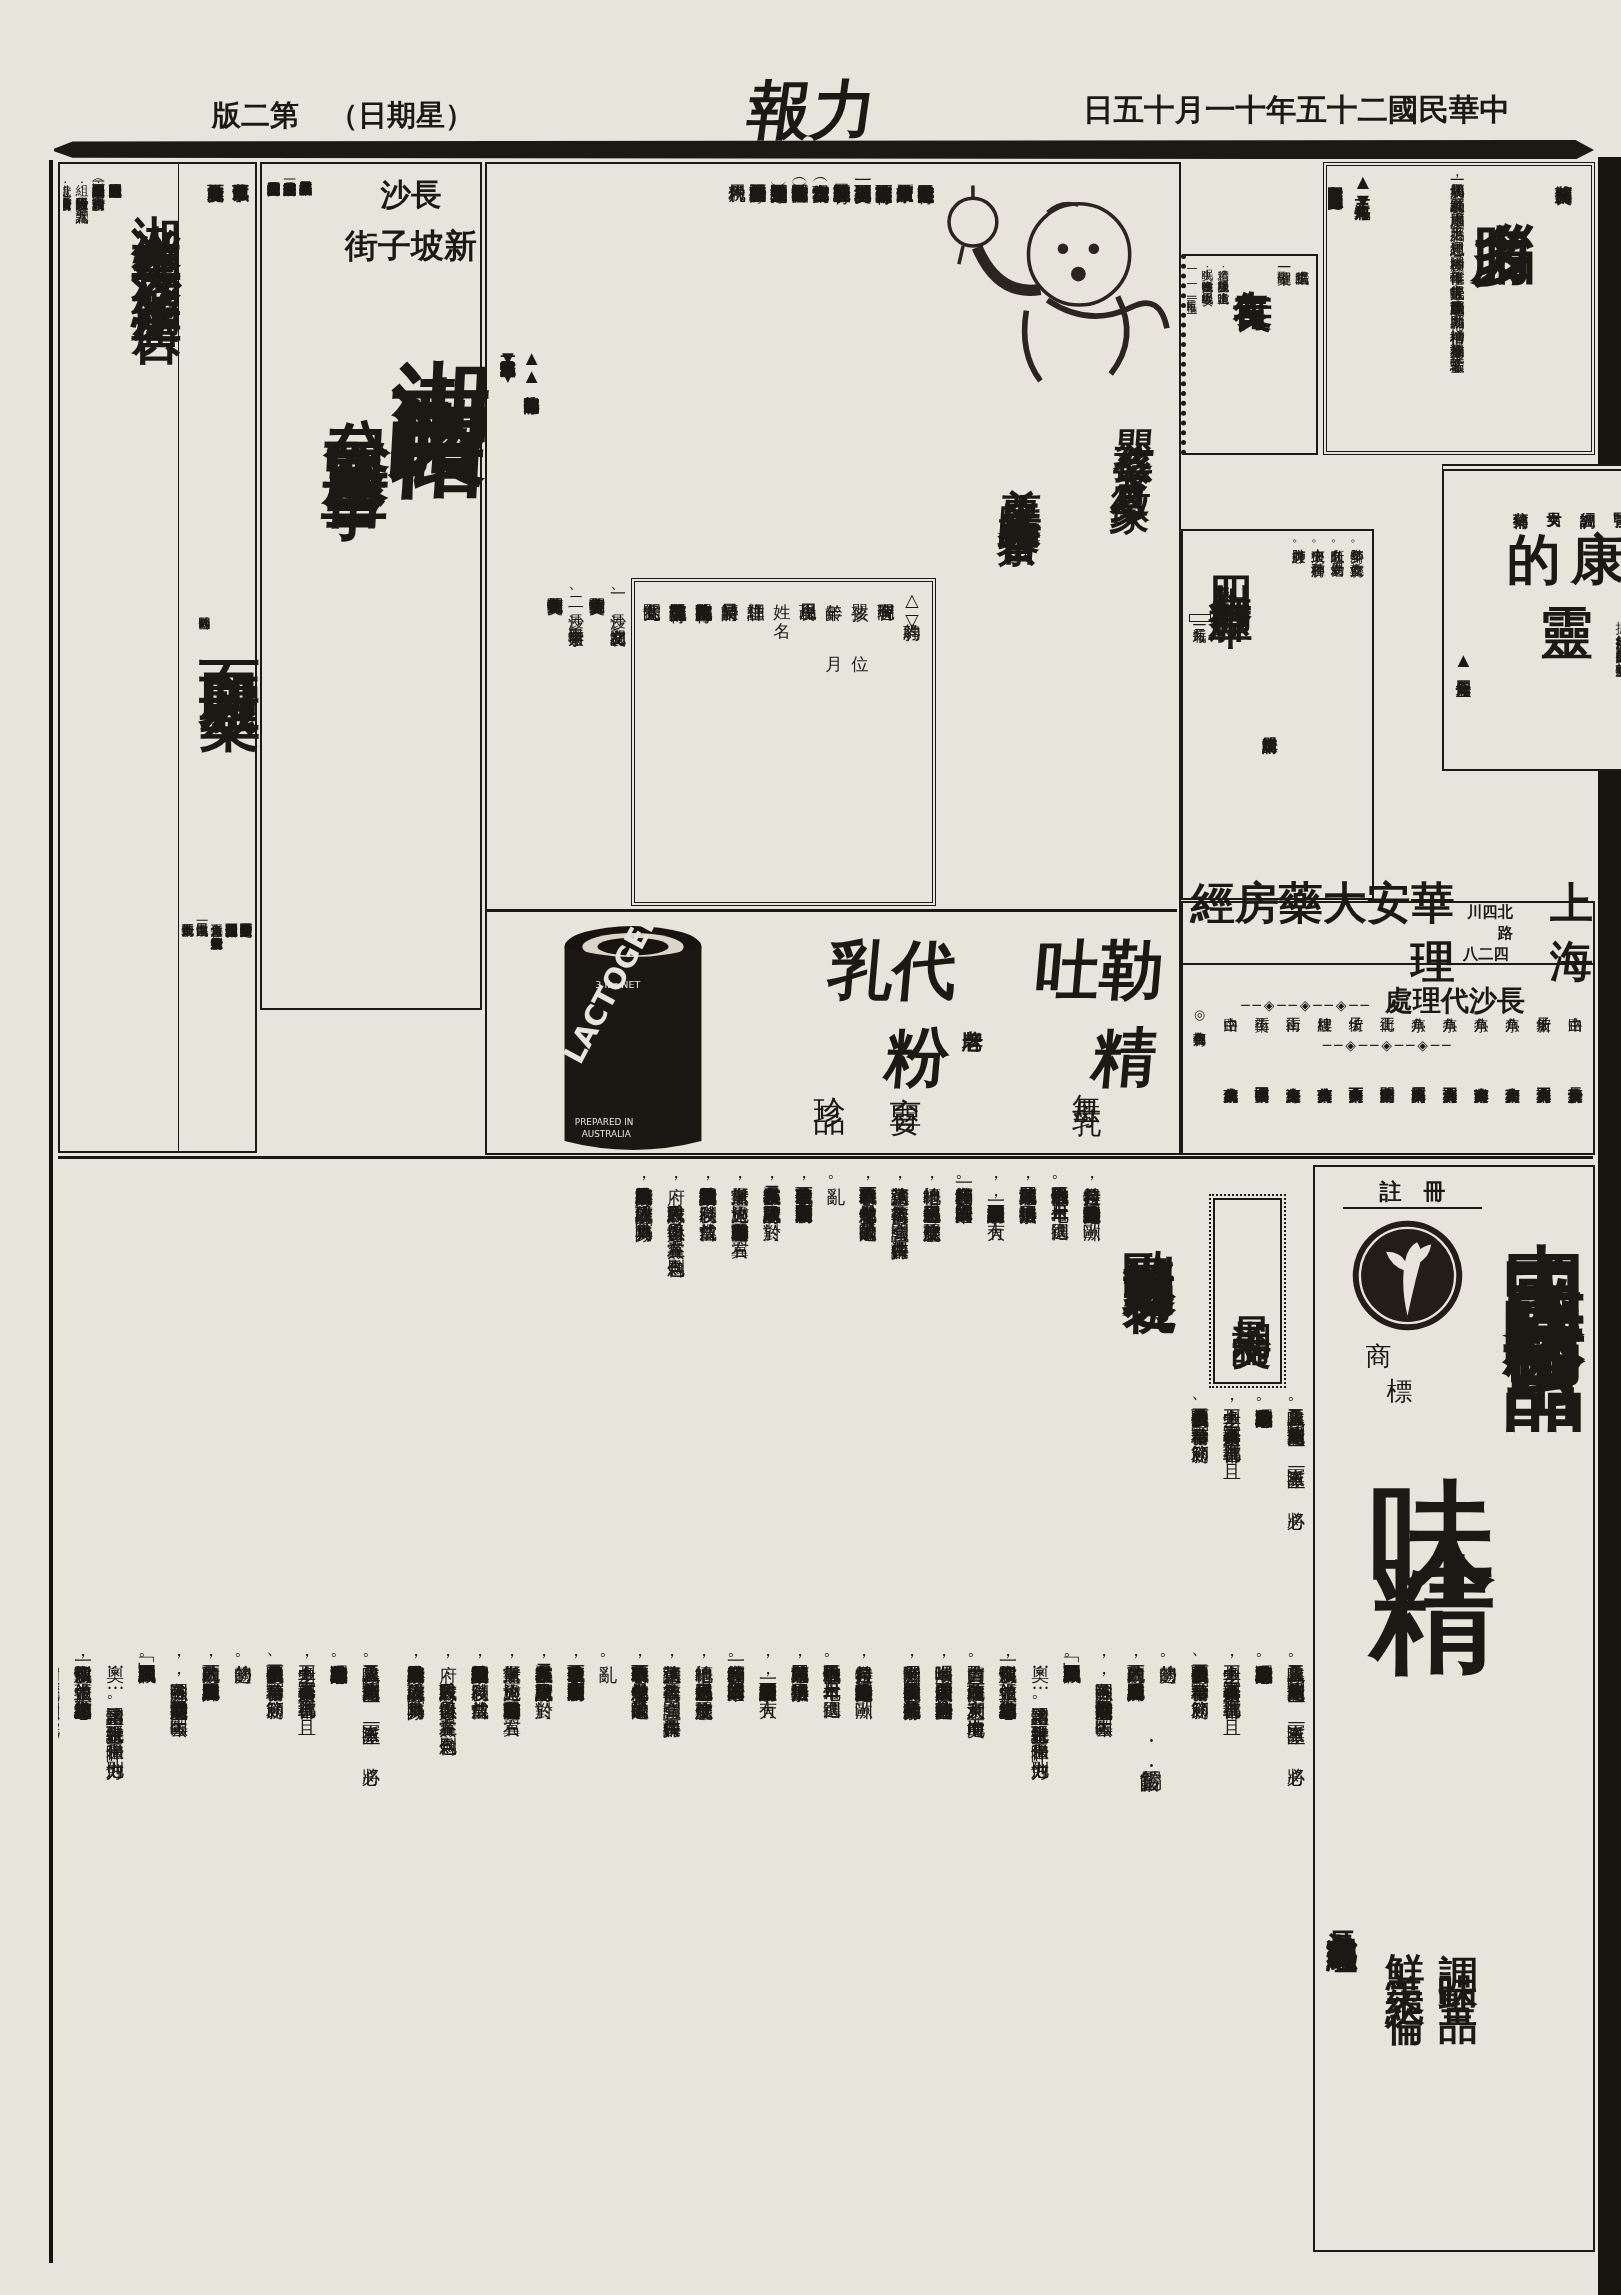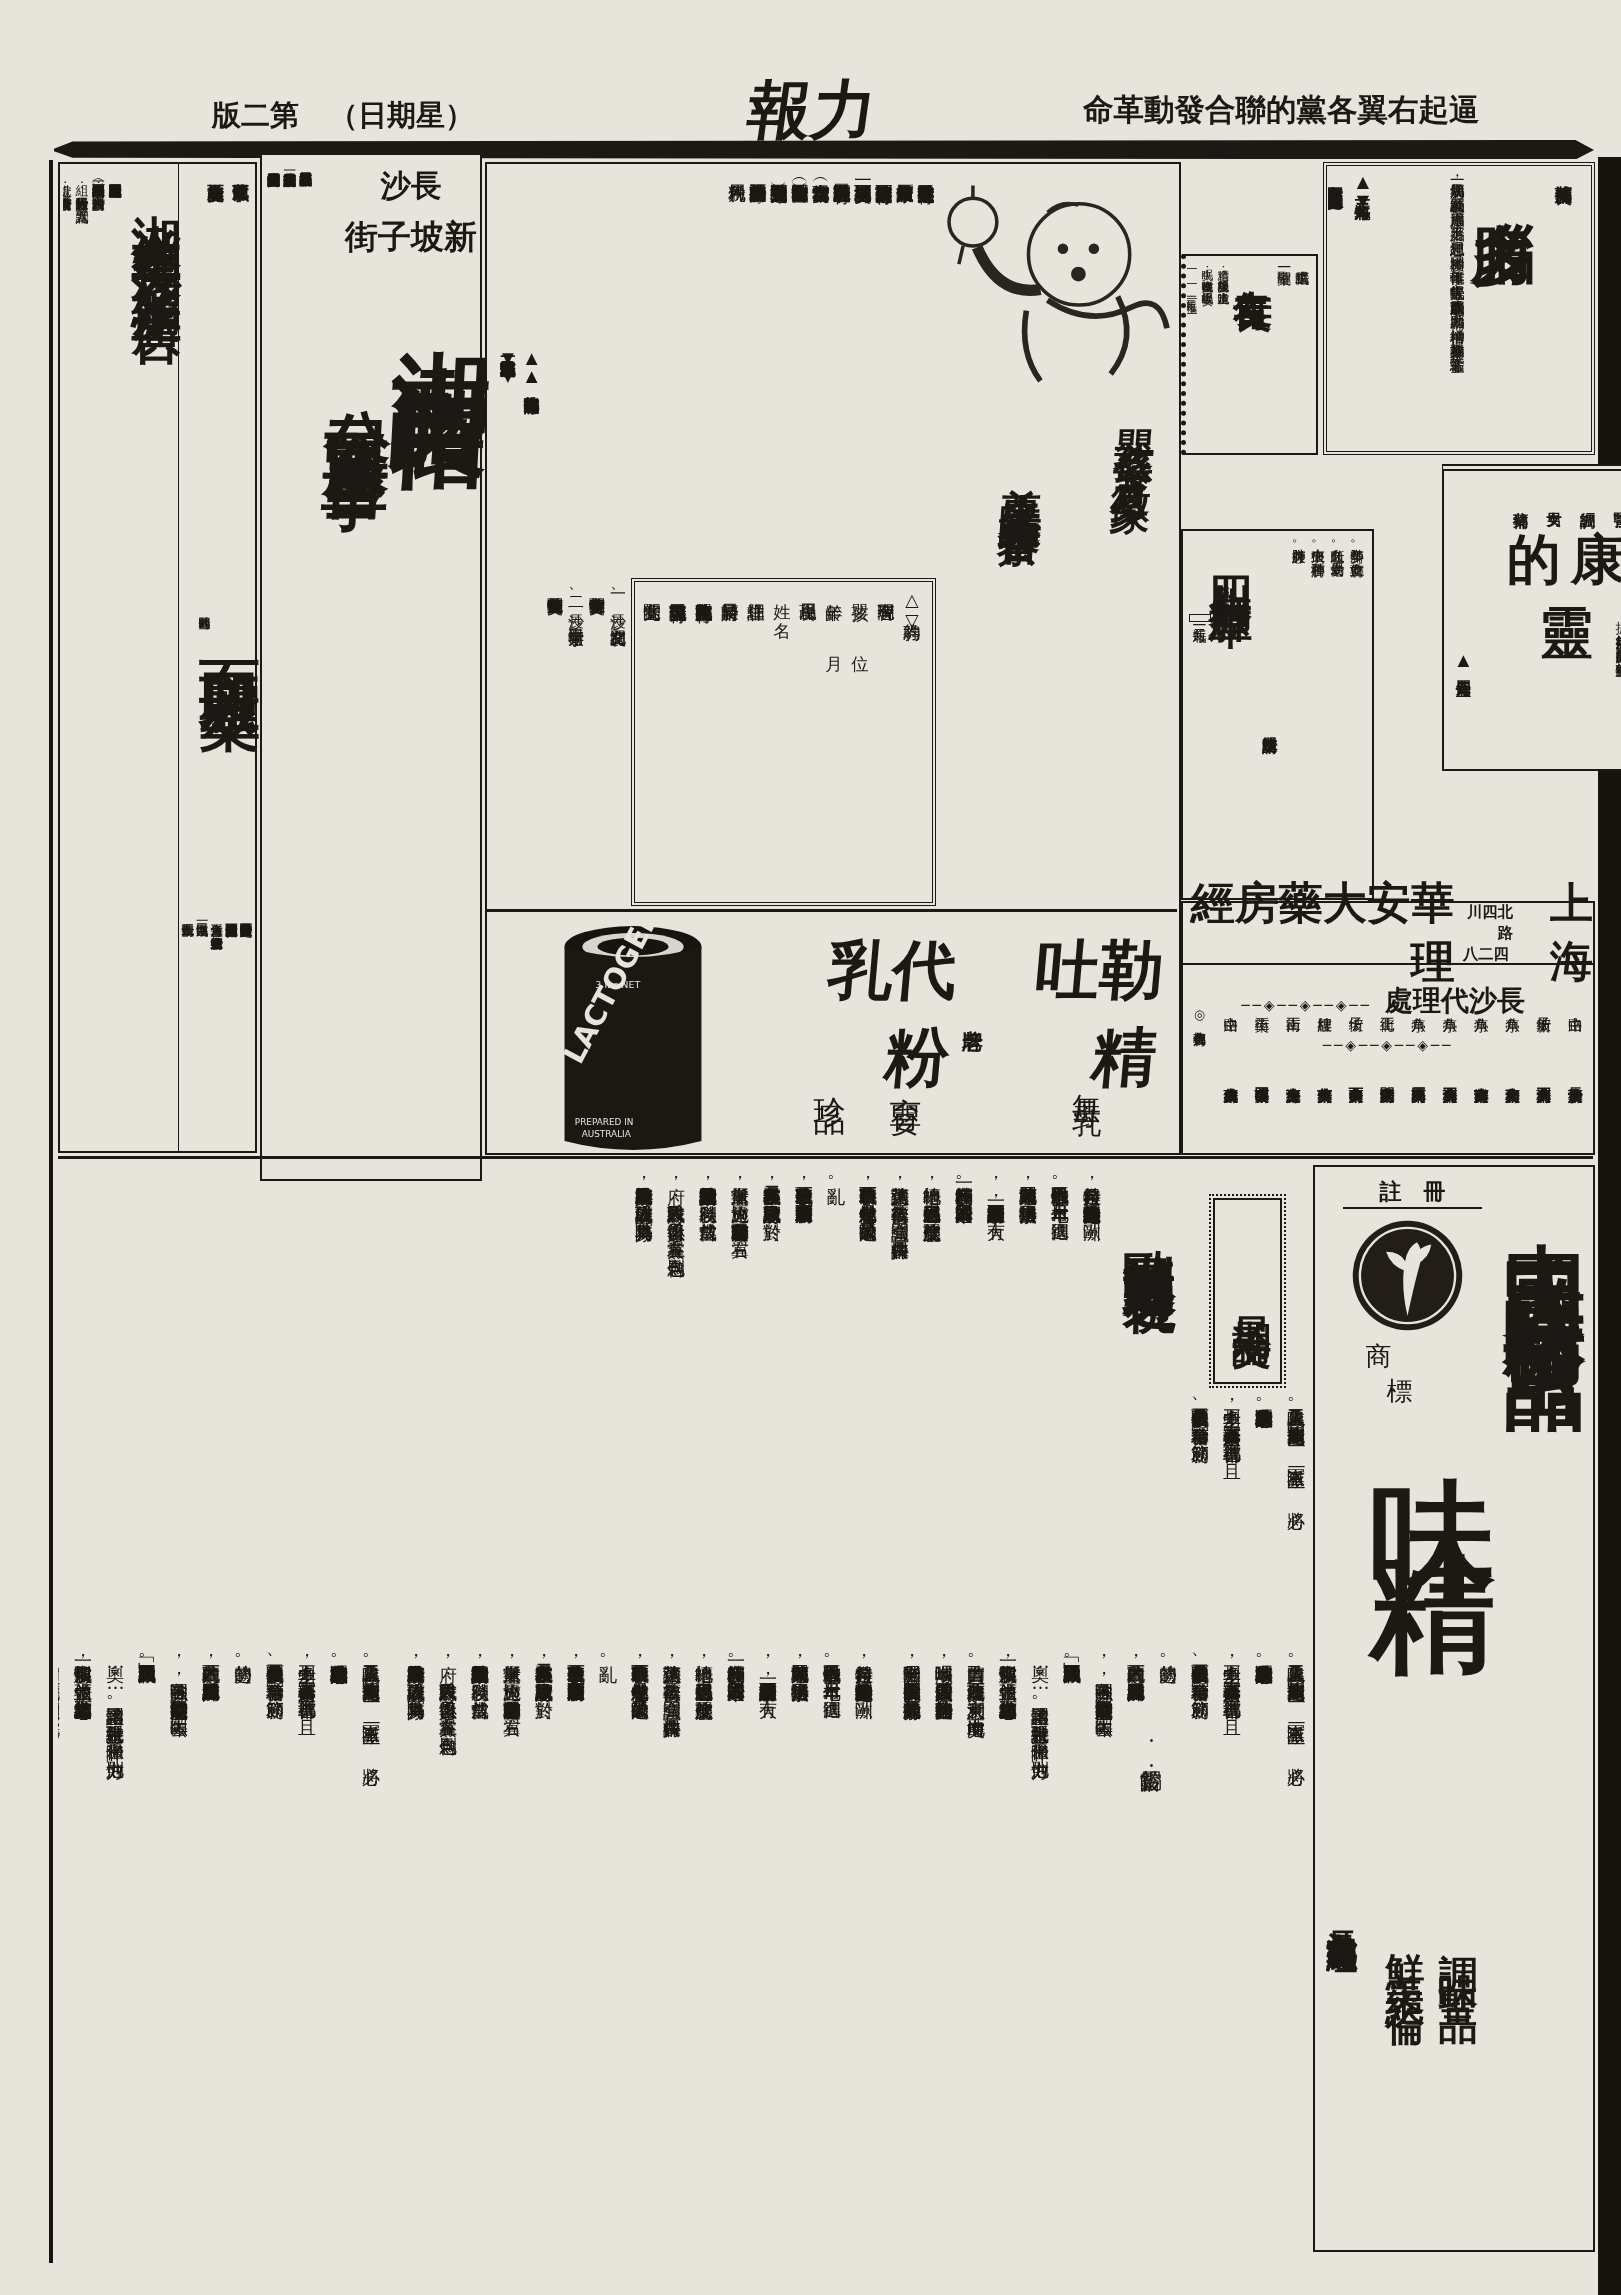--- a/index.html
+++ b/index.html
@@ -22,21 +22,21 @@
   .edge{background:#17140f;}
 </style>
 </head>
 <body>
 
 <div class="page">
 
   <div class="abs edge" style="left:1598px;top:157px;width:23.6px;height:2139px;"></div>
   <div class="abs edge" style="left:49px;top:160px;width:3.5px;height:2103px;"></div>
 
-  <div class="abs rtl" style="left:1083px;top:90px;width:511px;font-size:30.5px;font-weight:bold;text-align:left;">逼起右翼各黨的聯合發動革命</div>
+  <div class="abs rtl" style="left:1083px;top:90px;width:511px;font-size:30.5px;font-weight:bold;text-align:left;">中華民國二十五年十一月十五日</div>
   <div class="abs rtl" style="left:694px;top:67px;width:236px;font-size:64px;font-weight:bold;text-align:center;transform:skewX(-8deg);">力報</div>
   <div class="abs rtl" style="left:174px;top:96px;width:125px;font-size:29px;font-weight:bold;">第二版</div>
   <div class="abs rtl" style="left:314px;top:96px;width:160px;font-size:29px;font-weight:bold;">（星期日）</div>
   <div class="abs rule" style="left:54px;top:140px;width:1540px;height:19.4px;clip-path:polygon(0 45%,1.2% 8%,98.8% 0,100% 52%,98.8% 100%,1.2% 92%,0 58%);"></div>
 
   <div class="abs dbox" style="left:1323px;top:162px;width:272px;height:293px;border-width:4.9px;">
     <div class="v cols" style="position:absolute;right:5.6px;top:5.6px;width:257px;height:276px;line-height:21px;">
       <div style="font-size:17.4px;font-weight:bold;line-height:44px;">補腦良藥</div>
       <div style="font-size:64px;font-weight:bold;line-height:75px;white-space:nowrap;">腦力多</div>
       <div class="para" style="font-size:14.6px;line-height:18px;width:90px;white-space:normal;">舉凡一切腦病，以及神經衰弱，用腦過度，腦力不足，思想遲鈍，精神疲困，作事輒倦，常覺失眠等症，服之功能改造人腦，補助腦力，精神倍增，莫不奏效如神，非常靈驗！</div>
@@ -247,21 +247,21 @@
         <span style="font-size:21px;font-weight:bold;writing-mode:vertical-rl;text-orientation:upright;">老牌</span>
       </span>
       <span class="rtl" style="font-size:64px;font-weight:bold;transform:skewX(-5deg);">代乳粉</span>
     </div>
 
     <div class="v" style="position:absolute;left:580px;top:907px;font-size:29px;letter-spacing:7px;">無母乳</div>
     <div class="v" style="position:absolute;left:397px;top:907px;font-size:32px;letter-spacing:8.3px;">育嬰</div>
     <div class="v" style="position:absolute;left:321px;top:907px;font-size:32px;letter-spacing:8.3px;">珍品</div>
   </div>
 
-  <div class="abs box" style="left:260px;top:153px;width:222px;height:1028px;">
+  <div class="abs box" style="left:260px;top:162px;width:222px;height:848px;">
     <div class="rtl center" style="position:absolute;left:83px;top:11px;width:132px;font-size:30.5px;font-weight:bold;">長沙</div>
     <div class="rtl center" style="position:absolute;left:83px;top:60px;width:132px;font-size:33px;font-weight:bold;">新坡子街</div>
     <div class="v" style="position:absolute;left:119px;top:115px;font-size:99px;font-weight:bold;letter-spacing:15.3px;transform:skewX(-3deg);">湖南製帽</div>
     <div class="v" style="position:absolute;left:54px;top:201px;font-size:67px;font-weight:bold;letter-spacing:11px;transform:skewX(-3deg);">公司緊要啓事</div>
     <div class="v cols" style="position:absolute;left:4.2px;top:8.3px;width:47px;height:972px;font-size:13px;line-height:16px;">
 
     <div>謹啓者本公司自民國紀元開幕以來迄今二十有五年矣歷承各界稱揚</div>
         <div>莫衷一是本公司並無分設各省縣市支店及分公司在外營業特向主顧鄭重聲明</div>
         <div>本公司有見及此特將所有貨物製造齊全技工力求精益價值格外削平以資酬謝</div>
       </div>

